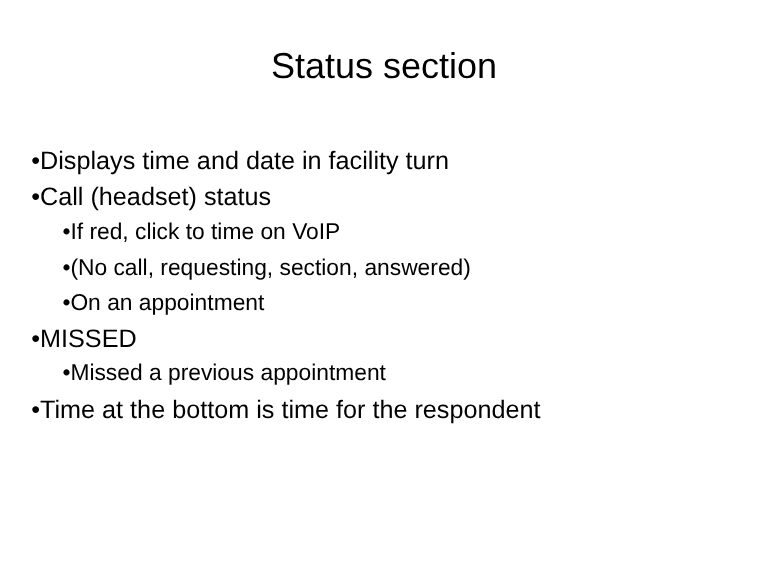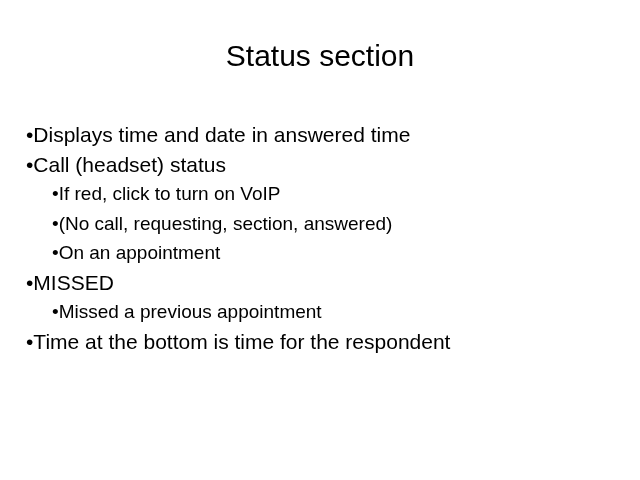--- a/index.html
+++ b/index.html
@@ -64,29 +64,29 @@
 </head>
 <body>
 
 <div class="slide">
 
   <div class="slide-title">Status section</div>
 
   <div class="body-list">
 
     <div class="bullet-line lvl1">
-      <span class="bullet-mark">•</span><span class="bullet-text">Displays time and date in answered time</span>
+      <span class="bullet-mark">•</span><span class="bullet-text">Displays time and date in facility turn</span>
     </div>
 
     <div class="bullet-line lvl1">
       <span class="bullet-mark">•</span><span class="bullet-text">Call (headset) status</span>
     </div>
 
     <div class="bullet-line lvl2">
-      <span class="bullet-mark">•</span><span class="bullet-text">If red, click to turn on VoIP</span>
+      <span class="bullet-mark">•</span><span class="bullet-text">If red, click to time on VoIP</span>
     </div>
 
 
     <div class="bullet-line lvl2">
       <span class="bullet-mark">•</span><span class="bullet-text">(No call, requesting, section, answered)</span>
     </div>
 
 
     <div class="bullet-line lvl2">
       <span class="bullet-mark">•</span><span class="bullet-text">On an appointment</span>

